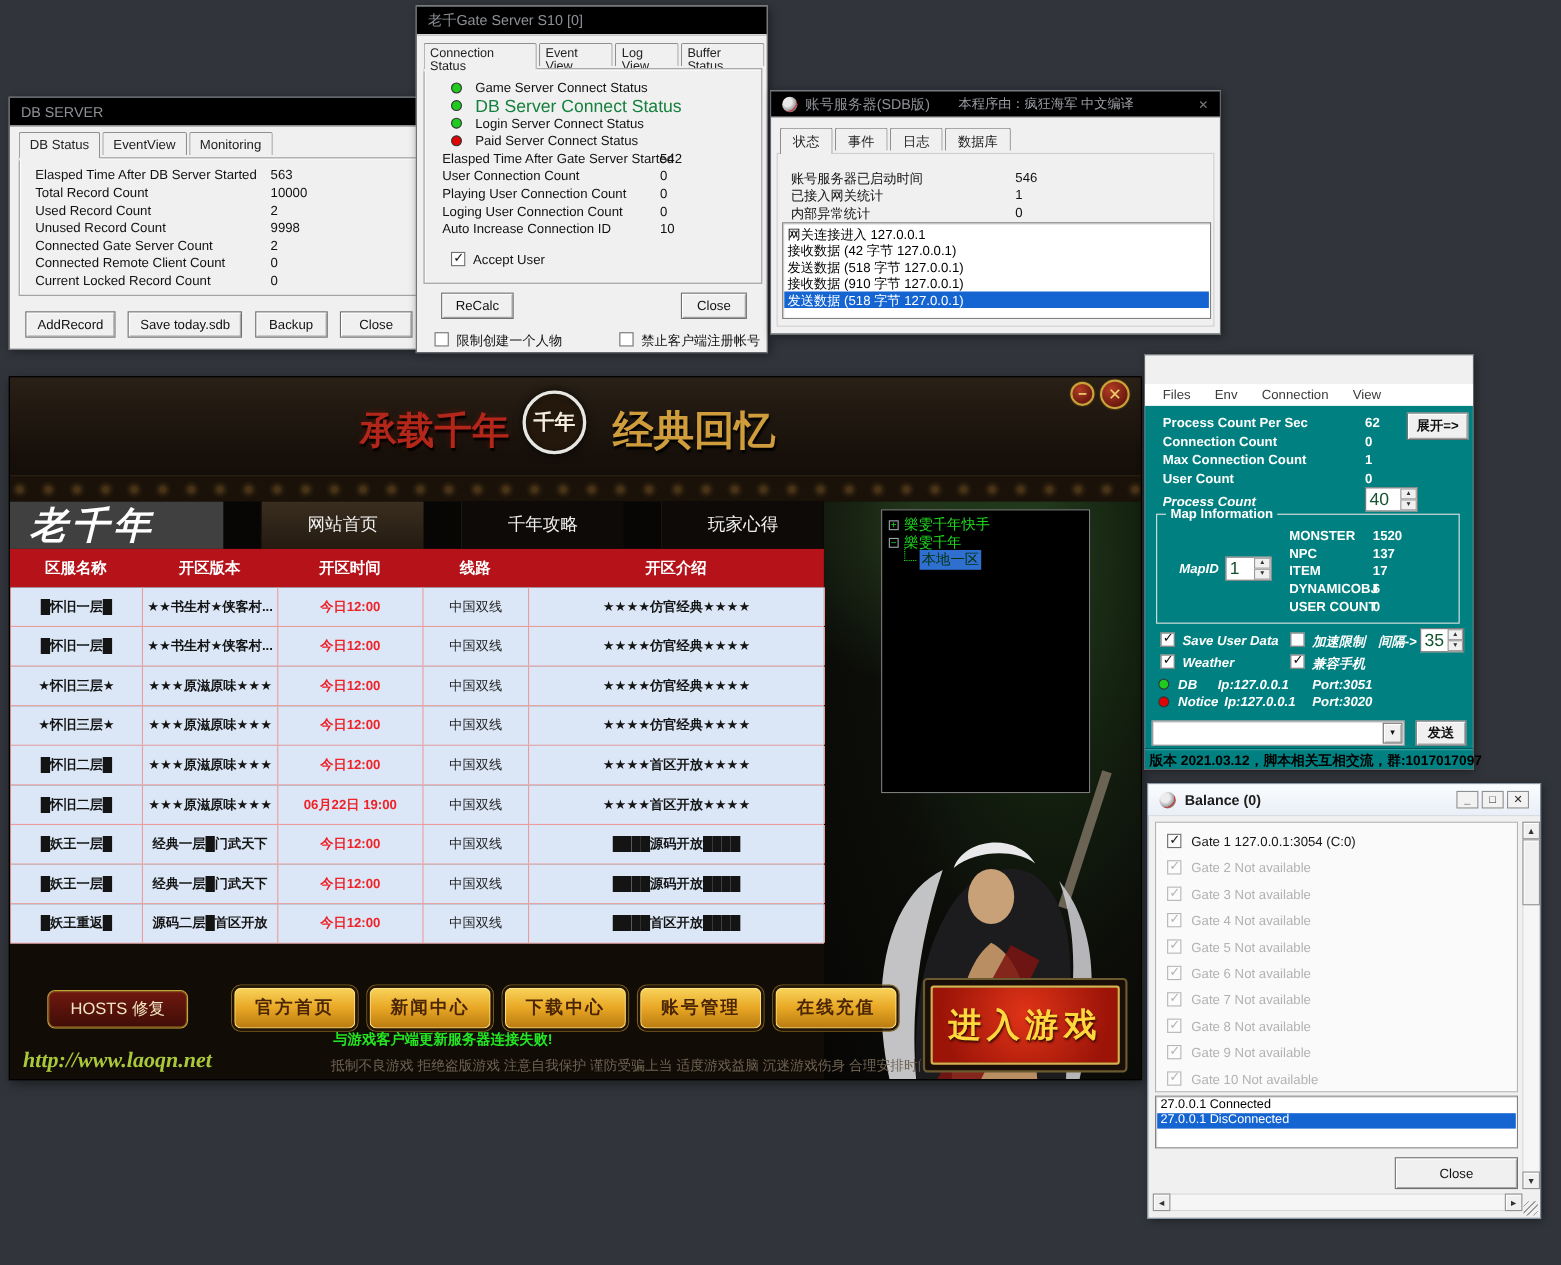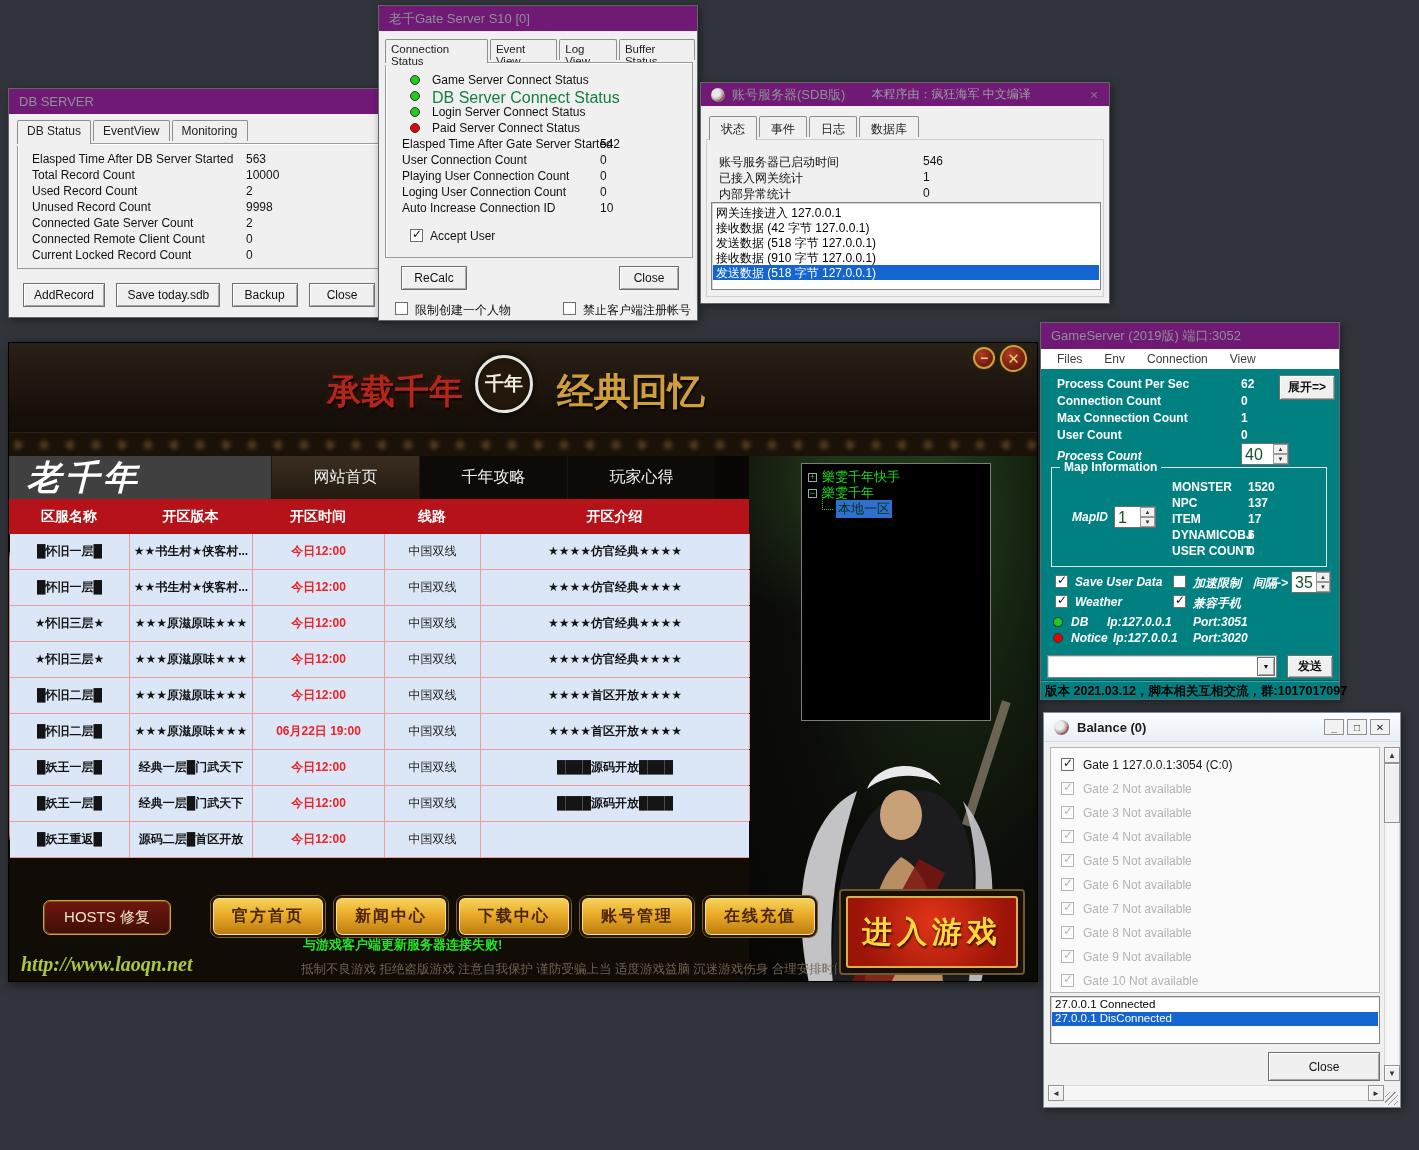--- a/index.html
+++ b/index.html
@@ -3,21 +3,21 @@
 <meta charset="utf-8">
 <style>
   * { margin:0; padding:0; box-sizing:border-box; }
   html,body { width:1419px; height:1150px; overflow:hidden; background:#31353b;
     font-family:"Liberation Sans","DejaVu Sans",sans-serif; }
   .desktop { position:absolute; left:0; top:0; width:1419px; height:1150px; background:#31353b; }
 
   
   .win { position:absolute; background:#f0f0f0; border:1px solid #63666b;
          box-shadow:2px 2px 8px rgba(0,0,0,.45); }
-  .tbar { position:absolute; left:0; top:0; right:0; height:26px; background:#701a75;
+  .tbar { position:absolute; left:0; top:0; right:0; height:26px; background:#000000;
           display:flex; align-items:center; padding:0 10px; border-bottom:1px solid #ececec; }
   .ttxt { font-size:13px; color:#8d9096; white-space:nowrap; }
   .tsub { font-size:12px; color:#9a9da3; margin-left:26px; white-space:nowrap; }
   .xbtn { position:absolute; right:6px; top:4px; width:18px; height:18px; font-size:11px;
           color:#777; display:flex; align-items:center; justify-content:center; cursor:default; }
 
   .tabrow { position:absolute; display:flex; align-items:flex-start; height:24px; }
   .tab { font-size:12px; color:#222; background:#f0f0f0; border:1px solid #8f8f8f;
          border-bottom:none; padding:3px 9px 4px; margin-right:2px; border-radius:2px 2px 0 0;
          position:relative; height:21px; }
@@ -106,26 +106,26 @@
   .logo-ring { position:absolute; width:58px; height:58px; border-radius:50%; border:3px solid #e6e6e2;
                background:radial-gradient(circle,#24180c 55%,#120c06 100%);
                display:flex; align-items:center; justify-content:center;
                font-family:"Liberation Serif",serif; font-weight:bold; color:#f2ede0; font-size:19px;
                box-shadow:0 0 8px rgba(0,0,0,.8); }
   .lh-nav { position:absolute; left:0; top:113px; width:740px; height:43px; background:#070605; display:flex; }
   .brand { width:262px; height:43px; background:#404040; color:#fff; display:flex; align-items:center;
            padding-left:18px; font-family:"Liberation Serif","DejaVu Serif",serif; font-style:italic;
            font-weight:bold; font-size:34px; letter-spacing:4px; }
   .nav-tab { width:148px; height:43px; display:flex; align-items:center; justify-content:center;
-             color:#efefef; font-size:16px; background:#0d0a07; border-left:1px solid #1c1610; }
+             color:#efefef; font-size:16px; background:#0d0a07; border-left:1px solid #1c1610;margin-left:34px; }
   .nav-tab.active { background:linear-gradient(180deg,#3a2e20,#241a10); }
   .lh-thead { position:absolute; left:0; top:156px; width:740px; height:35px; background:#b5121a;
               display:grid; grid-template-columns:120px 123px 132px 96px 269px; align-items:center; }
   .lh-thead span { color:#fff; font-size:14px; font-weight:bold; text-align:center; }
-  .lh-rows { position:absolute; left:0; top:191px; width:740px; border-left:1px solid #d4888a;border-radius:24px; }
+  .lh-rows { position:absolute; left:0; top:191px; width:740px; border-left:1px solid #d4888a; }
   .lh-row { display:grid; grid-template-columns:120px 123px 132px 96px 269px; height:36px;
             background:#dbe7f7; border-bottom:1px solid #ec9c9c; }
   .lh-row > span { display:flex; align-items:center; justify-content:center; border-right:1px solid #ec9c9c;
                    font-size:12px; font-weight:bold; color:#141414; white-space:nowrap; overflow:hidden; }
   .lh-row .c-time { color:#ee2227; }
   .lh-row .c-line { font-weight:normal; color:#1c1c1c; }
   .art { position:absolute; left:740px; top:113px; width:290px; height:527px;
          background:radial-gradient(ellipse at 70% 10%, #223a1d 0%, #13200f 30%, #0c0d09 58%, #070605 100%); }
   .treebox { position:absolute; left:792px; top:120px; width:190px; height:258px; background:#000;
              border:1px solid #7c7c7c; padding:5px 4px; z-index:4; }
@@ -448,20 +448,21 @@
         <span class="c-ver">经典一层█门武天下</span>
         <span class="c-time">今日12:00</span>
         <span class="c-line">中国双线</span>
         <span class="c-intro">████源码开放████</span>
       </div>
         <div class="lh-row">
         <span class="c-name">█妖王重返█</span>
         <span class="c-ver">源码二层█首区开放</span>
         <span class="c-time">今日12:00</span>
         <span class="c-line">中国双线</span>
+        <span class="c-intro">████首区开放████</span>
       </div>
       </div>
 
     <div class="lh-bottom"></div>
     <div class="hosts-btn">HOSTS 修复</div>
     <div class="gold-btns">
 
     <div class="gold-btn">官方首页</div>
         <div class="gold-btn">新闻中心</div>
         <div class="gold-btn">下载中心</div>
@@ -470,23 +471,20 @@
       </div>
     <div class="enter-frame">
       <div class="enter-btn">进入游戏</div>
     </div>
     <div class="warn-txt">与游戏客户端更新服务器连接失败!</div>
     <div class="url-txt">http://www.laoqn.net</div>
     <div class="disc-txt">抵制不良游戏 拒绝盗版游戏 注意自我保护 谨防受骗上当 适度游戏益脑 沉迷游戏伤身 合理安排时间 享受健康生活</div>
   </div>
 
   <div class="win" style="left:1040px;top:322px;width:300px;height:378px">
-    <div class="tbar" style="border-bottom:none">
-      <span class="ttxt">GameServer (2019版) 端口:3052</span>
-    </div>
     <div class="gs-menu">
 
     <span>Files</span>
         <span>Env</span>
         <span>Connection</span>
         <span>View</span>
       </div>
     <div class="gs-body">
       <div style="position:absolute;left:0;top:8px;right:0">
 

